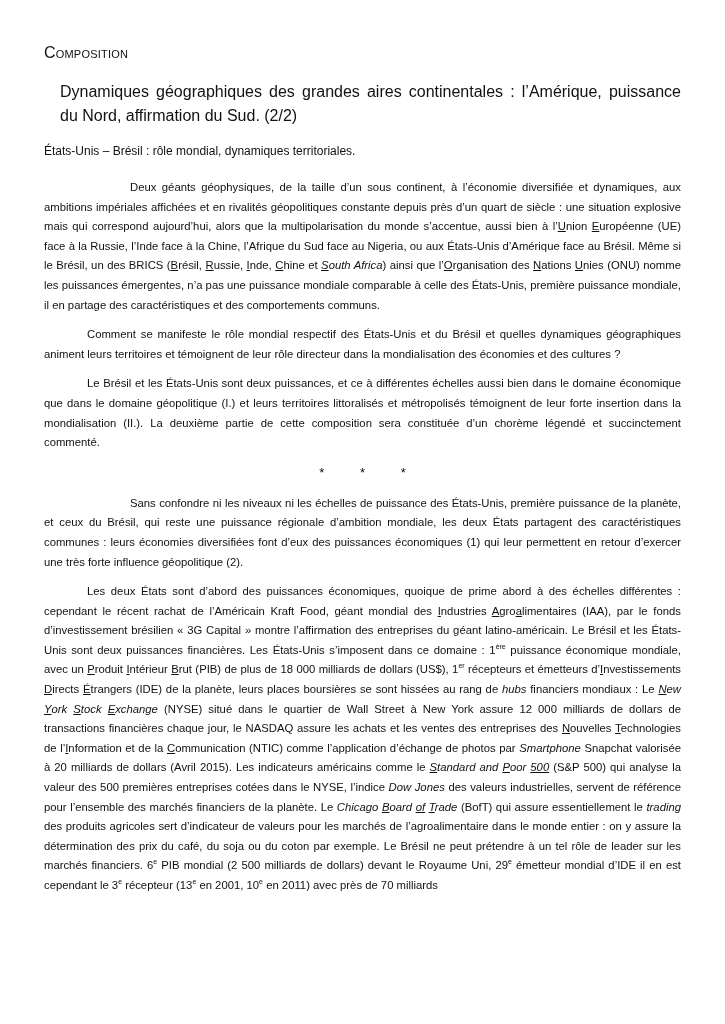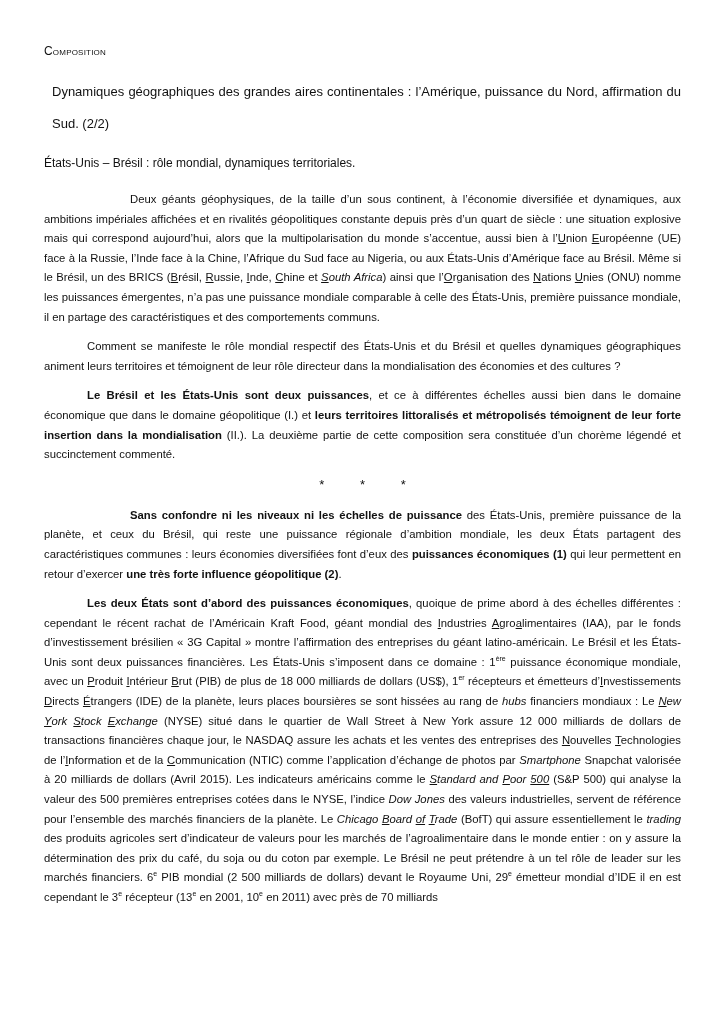--- a/index.html
+++ b/index.html
@@ -1,26 +1,26 @@
 <!DOCTYPE html>
 <html><head>
 <meta charset="utf-8">
 <style>
   html, body { margin: 0; padding: 0; background: #ffffff; }
   body { width: 725px; height: 1024px; overflow: hidden; position: relative;
          font-family: "Liberation Sans", "DejaVu Sans", sans-serif; color: #111; }
   .page { position: absolute; left: 44px; top: 44px; width: 637px; }
-  .kicker { font-size: 12px; font-variant: small-caps; letter-spacing: 0.2px; margin: 0 0 18px 0; }
-  .title { font-size: 13px; line-height: 32px; text-align: justify; margin: 0 0 12px 8px; font-weight: normal; }
+  .kicker { font-size: 16px; font-variant: small-caps; letter-spacing: 0.2px; margin: 0 0 18px 0; }
+  .title { font-size: 16px; line-height: 24px; text-align: justify; margin: 0 0 12px 16px; font-weight: normal; }
   .subtitle { font-size: 12px; line-height: 22px; margin: 0 0 16px 0; font-weight: normal; }
   p.para { font-size: 11.3px; line-height: 19.6px; text-align: justify; margin: 0 0 10px 0; }
   p.para.ind1 { text-indent: 86px; }
   p.para.ind2 { text-indent: 43px; }
   .sep { text-align: center; font-size: 13px; word-spacing: 32px; margin: 12px 0 14px 0; letter-spacing: 0; }
-  .b { font-weight: bold; }
+  .b { font-weight: normal; }
   .i { font-style: italic; }
   .u { text-decoration: underline; }
   sup { font-size: 7px; line-height: 0; }
 </style>
 </head>
 <body>
 
 <div class="page">
   <div class="kicker">Composition</div>
   <h1 class="title">Dynamiques géographiques des grandes aires continentales : l’Amérique, puissance du Nord, affirmation du Sud. (2/2)</h1>

